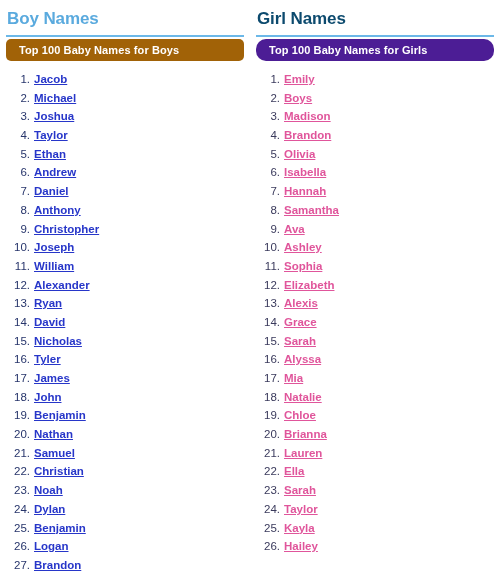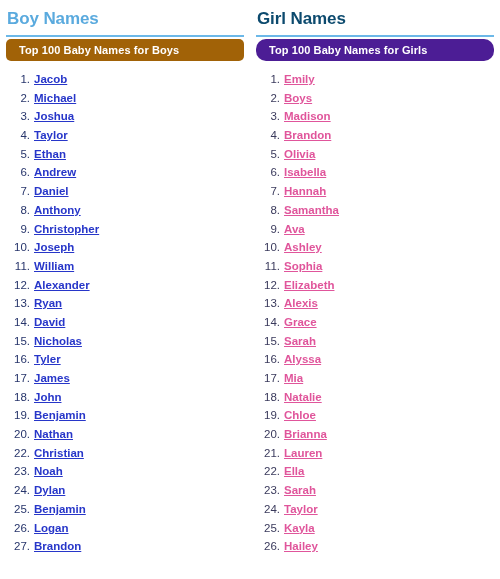--- a/index.html
+++ b/index.html
@@ -122,20 +122,21 @@
           <li><span class="num">11.</span><span class="nm">William</span></li>
           <li><span class="num">12.</span><span class="nm">Alexander</span></li>
           <li><span class="num">13.</span><span class="nm">Ryan</span></li>
           <li><span class="num">14.</span><span class="nm">David</span></li>
           <li><span class="num">15.</span><span class="nm">Nicholas</span></li>
           <li><span class="num">16.</span><span class="nm">Tyler</span></li>
           <li><span class="num">17.</span><span class="nm">James</span></li>
           <li><span class="num">18.</span><span class="nm">John</span></li>
           <li><span class="num">19.</span><span class="nm">Benjamin</span></li>
           <li><span class="num">20.</span><span class="nm">Nathan</span></li>
+          <li><span class="num">21.</span><span class="nm">Samuel</span></li>
           <li><span class="num">22.</span><span class="nm">Christian</span></li>
           <li><span class="num">23.</span><span class="nm">Noah</span></li>
           <li><span class="num">24.</span><span class="nm">Dylan</span></li>
           <li><span class="num">25.</span><span class="nm">Benjamin</span></li>
           <li><span class="num">26.</span><span class="nm">Logan</span></li>
           <li><span class="num">27.</span><span class="nm">Brandon</span></li>
         </ol>
     </div>
 
     <div class="col girls">

